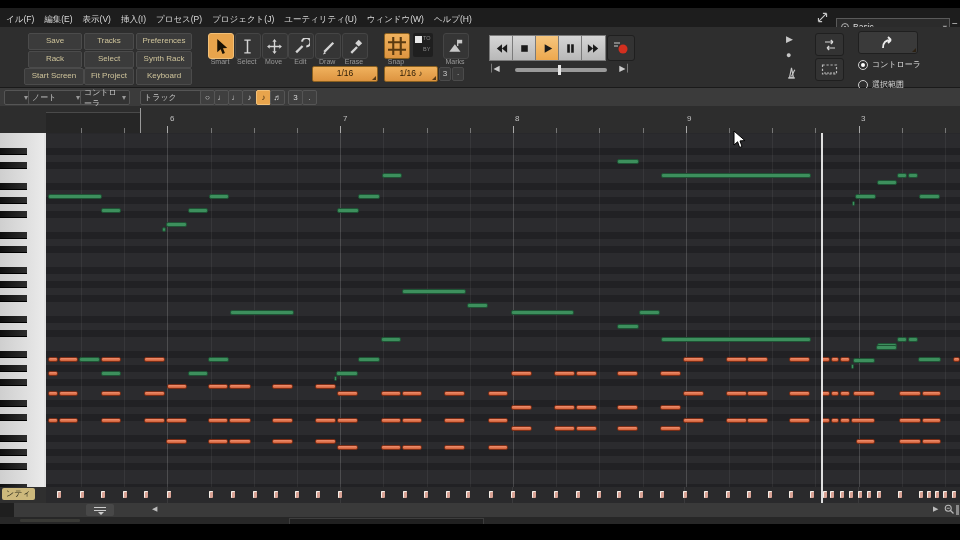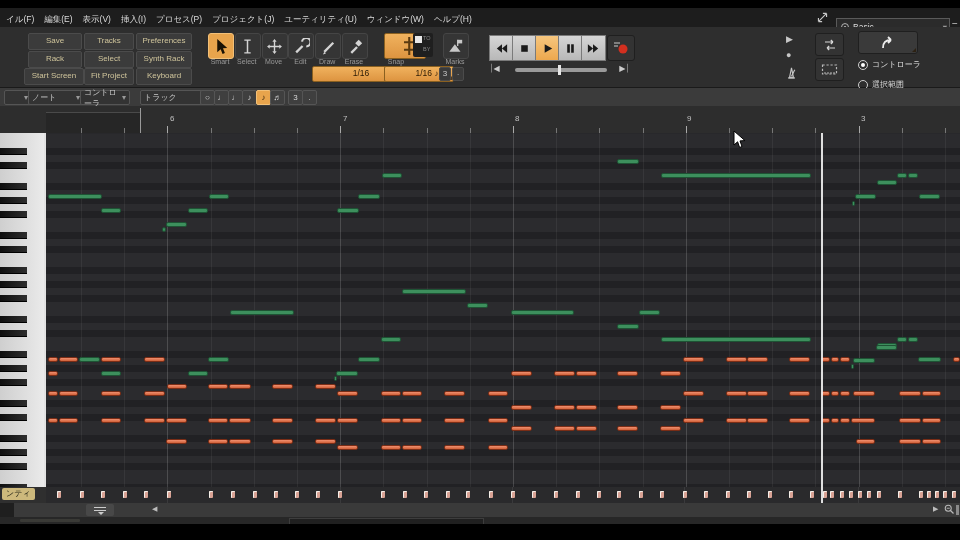--- a/index.html
+++ b/index.html
@@ -14,21 +14,21 @@
   #minimize-btn{left:952px;top:10px;color:#ccc;font-size:10px;}
   
   #toolbar{left:0;top:27px;width:960px;height:60px;background:#2e2e2e;border-bottom:1px solid #1a1a1a;}
   .fbtn{position:absolute;height:15px;background:#3b3b3b;border:1px solid #4b4b4b;border-radius:2px;
         color:#cfc49b;font-size:8px;text-align:center;line-height:14px;}
   .toolbtn{position:absolute;width:24px;height:24px;background:#353535;border:1px solid #454545;border-radius:3px;
            display:flex;align-items:center;justify-content:center;}
   .toolbtn.active{background:#e8a44c;border-color:#f2c078;}
   .toollabel{position:absolute;width:30px;text-align:center;color:#9a9a9a;font-size:7px;}
   .orangebtn{position:absolute;background:linear-gradient(#f0b25e,#dd9440);border:1px solid #8a6020;border-radius:2px;
-             color:#2a1a05;font-size:8.5px;text-align:center;padding-left:16px;}
+             color:#2a1a05;font-size:8.5px;text-align:center;}
   .corner:after{content:"";position:absolute;right:1px;bottom:1px;border-left:4px solid transparent;border-bottom:4px solid rgba(40,25,5,.75);}
   .tbtn{position:absolute;width:23px;height:24px;background:linear-gradient(#d6d6d6,#b8b8b8);border:1px solid #7a7a7a;
         display:flex;align-items:center;justify-content:center;}
   .tbtn.active{background:linear-gradient(#f6c67e,#eda84e);}
   #timebox{left:640px;top:31px;width:140px;height:29px;background:#0d0d0d;border:1px solid #2a2a2a;
            color:#f2f2f2;font-size:19px;font-weight:bold;text-align:center;line-height:29px;letter-spacing:.5px;}
   #timesub{left:640px;top:61px;width:140px;height:22px;background:#161616;border:1px solid #2a2a2a;display:flex;align-items:center;}
   .subsep{width:1px;height:16px;background:#333;margin:0 2px;}
   .minicol{color:#c8c8c8;}
   .radio{width:8px;height:8px;border:1px solid #cfcfcf;border-radius:50%;display:inline-block;position:relative;vertical-align:middle;margin-right:4px;}

